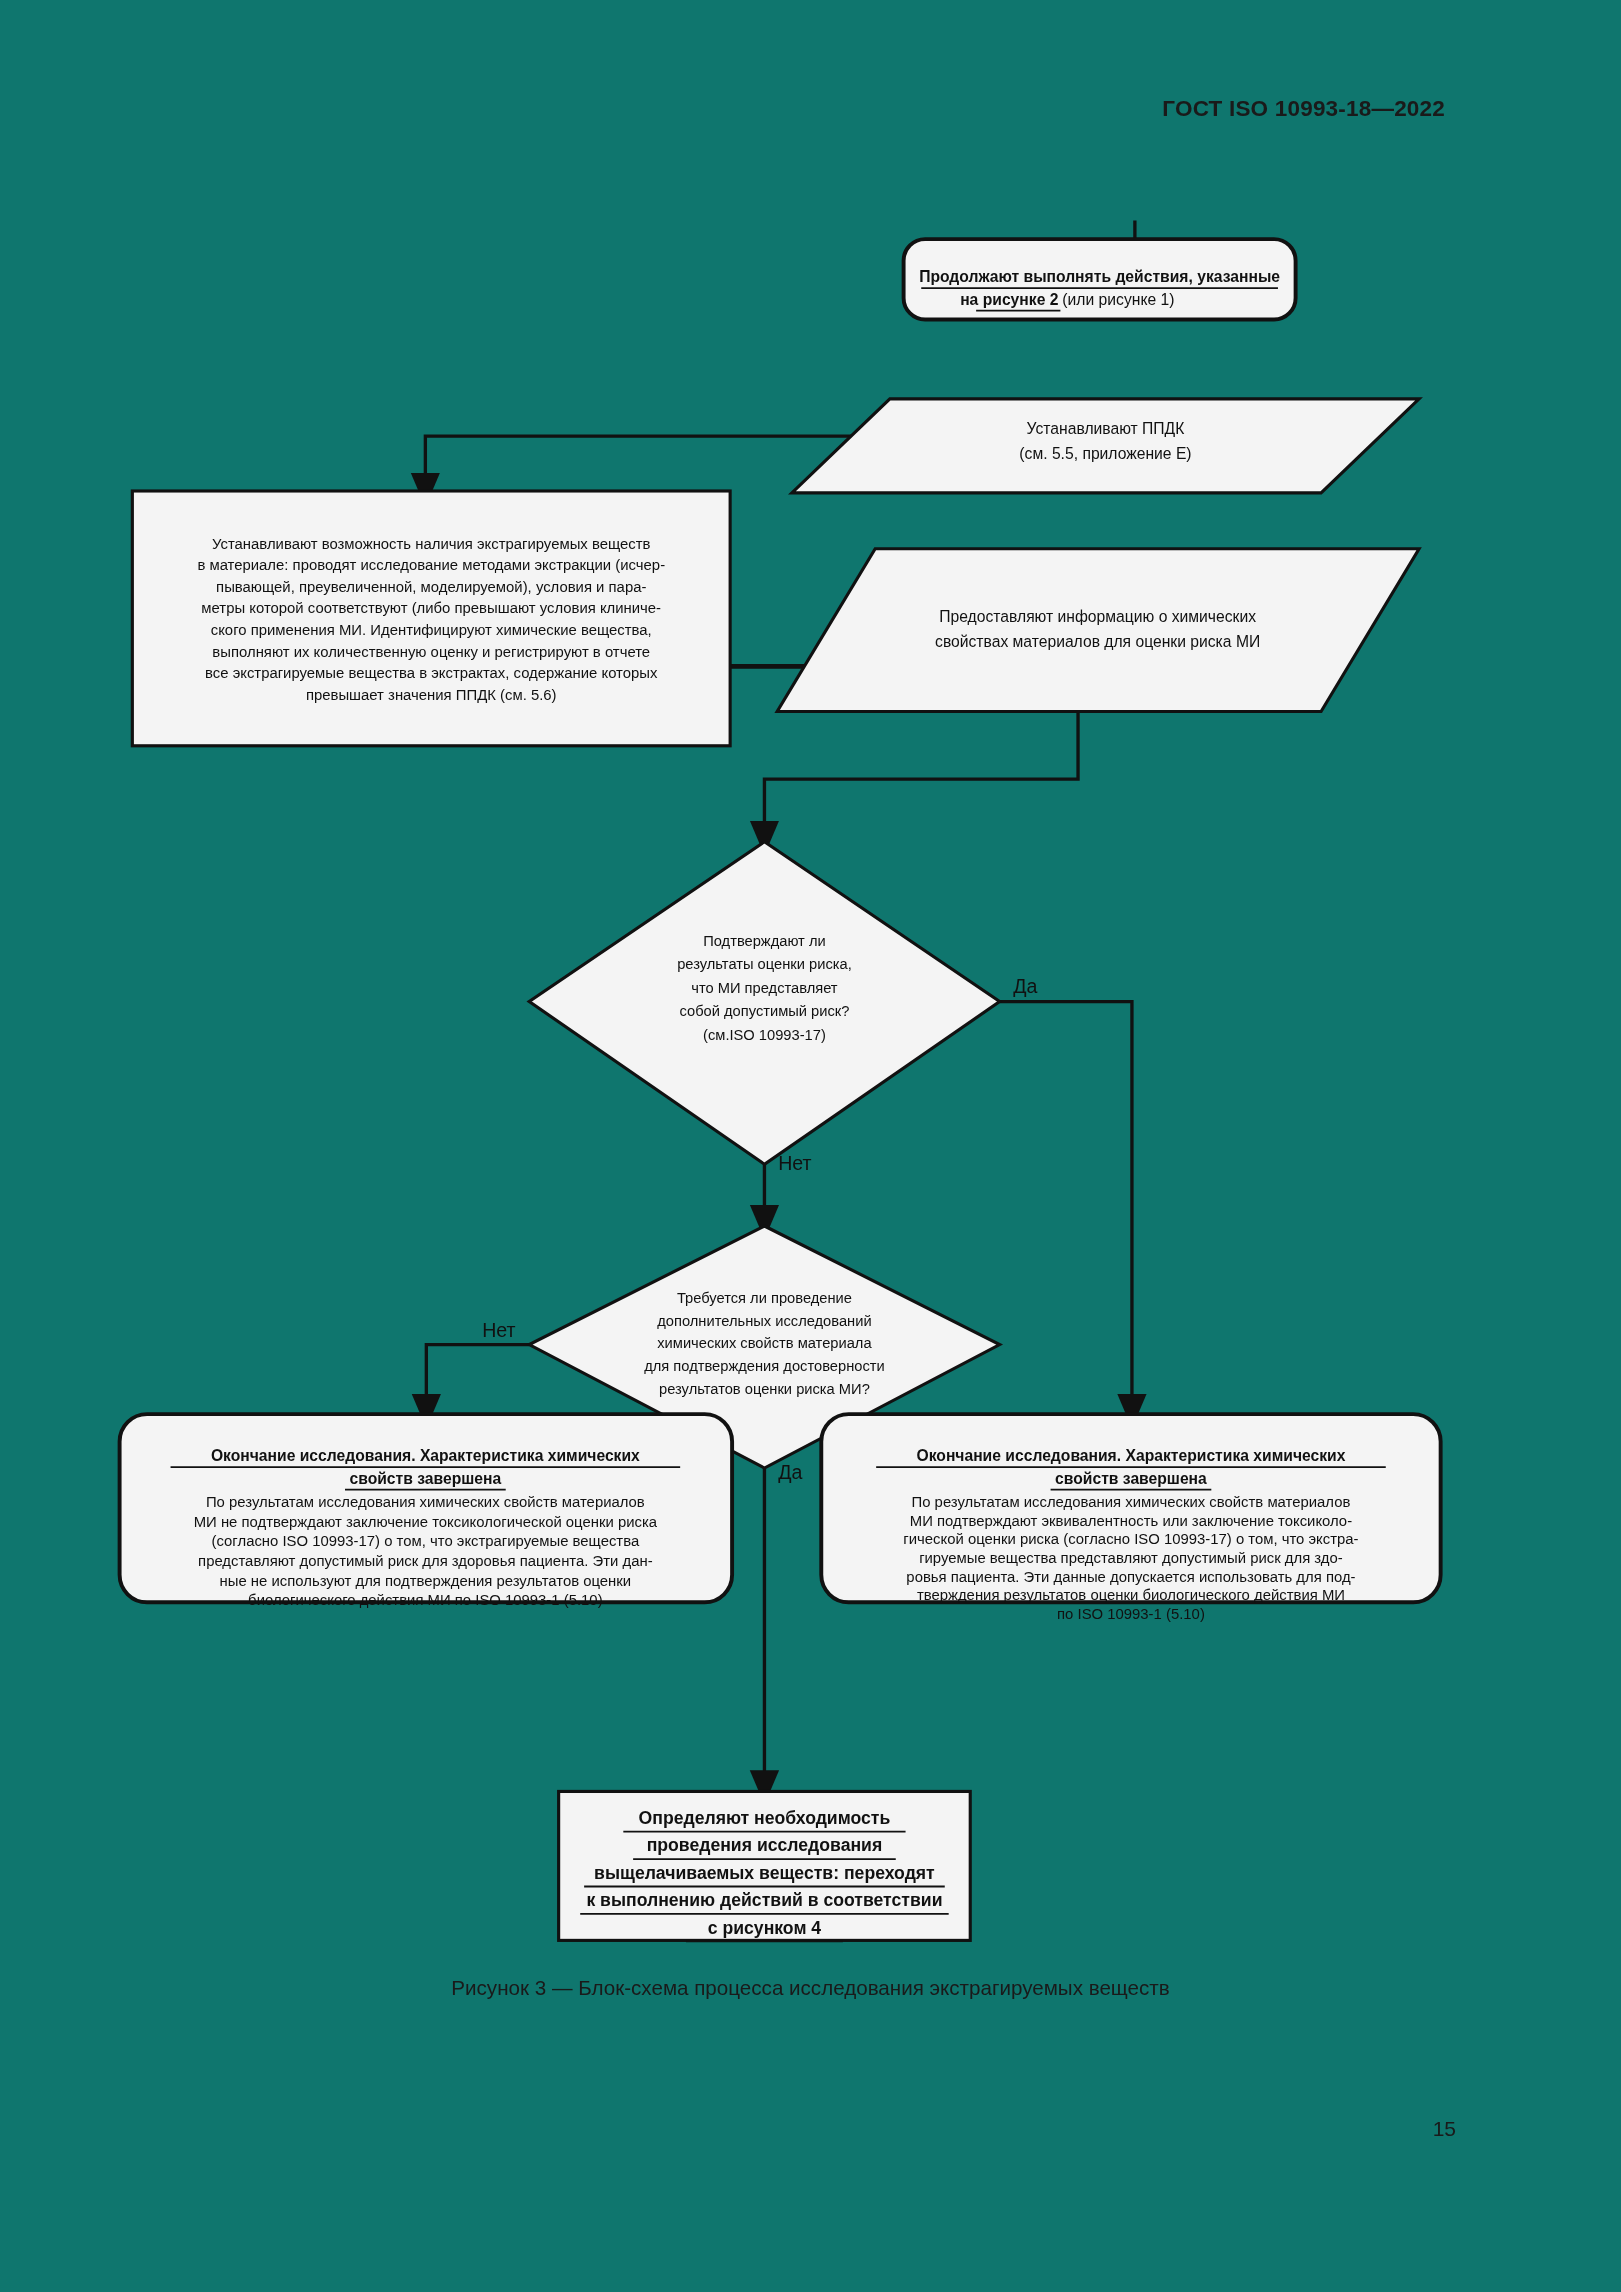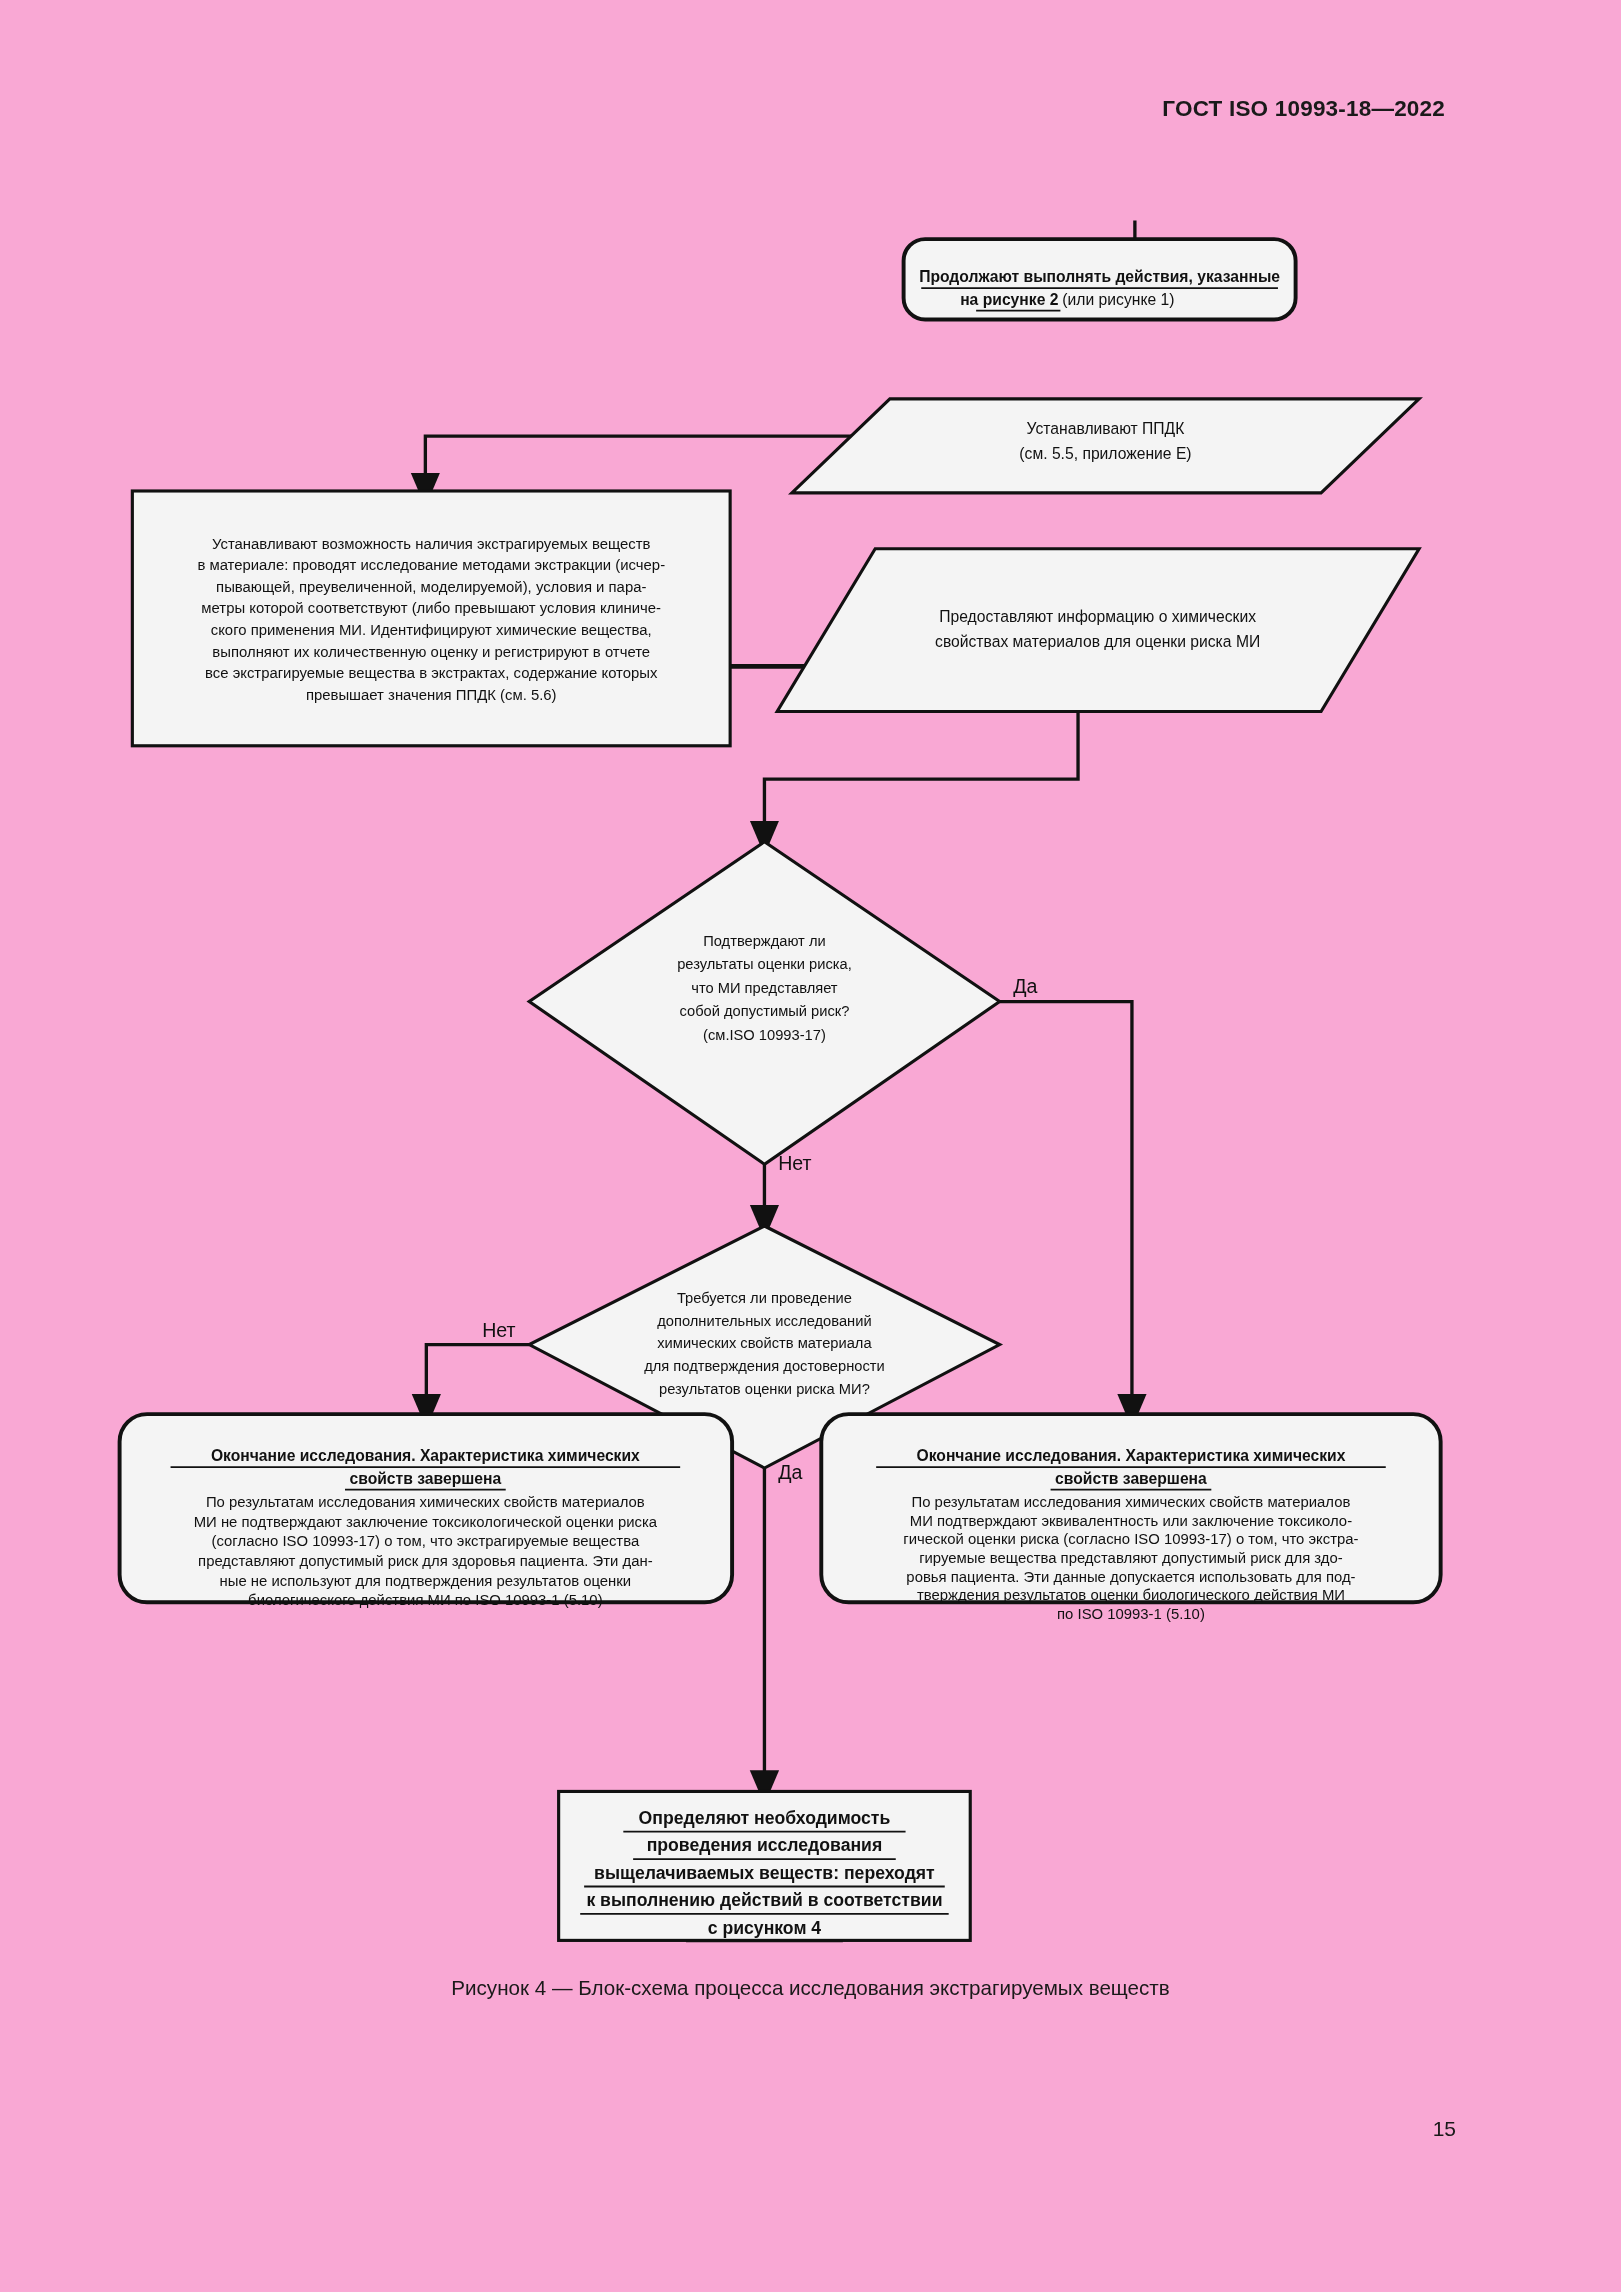--- a/index.html
+++ b/index.html
@@ -8,21 +8,21 @@
     padding: 0;
     background: #ffffff;
   }
   body {
     font-family: "Liberation Sans", sans-serif;
   }
   #page {
     position: relative;
     width: 1621px;
     height: 2293px;
-    background: #f9a8d4;
+    background: #0f766e;
     overflow: hidden;
   }
   #doc-header {
     position: absolute;
     top: 96px;
     right: 176px;
     font-size: 22.5px;
     font-weight: bold;
     color: #1a1a1a;
     letter-spacing: 0.2px;
@@ -242,17 +242,17 @@
       <text class="t-big" x="780" y="1917" text-anchor="middle">выщелачиваемых веществ: переходят</text>
       <line class="ul" x1="596" y1="1925" x2="964" y2="1925"></line>
       <text class="t-big" x="780" y="1945" text-anchor="middle">к выполнению действий в соответствии</text>
       <line class="ul" x1="592" y1="1953" x2="968" y2="1953"></line>
       <text class="t-big" x="780" y="1973" text-anchor="middle">с рисунком 4</text>
       <line class="ul" x1="700" y1="1981" x2="860" y2="1981"></line>
     </g>
 
   </svg>
 
-  <div id="figure-caption">Рисунок 4 — Блок-схема процесса исследования экстрагируемых веществ</div>
+  <div id="figure-caption">Рисунок 3 — Блок-схема процесса исследования экстрагируемых веществ</div>
   <div id="page-number">15</div>
 
 </div>
 
 
 </body></html>

